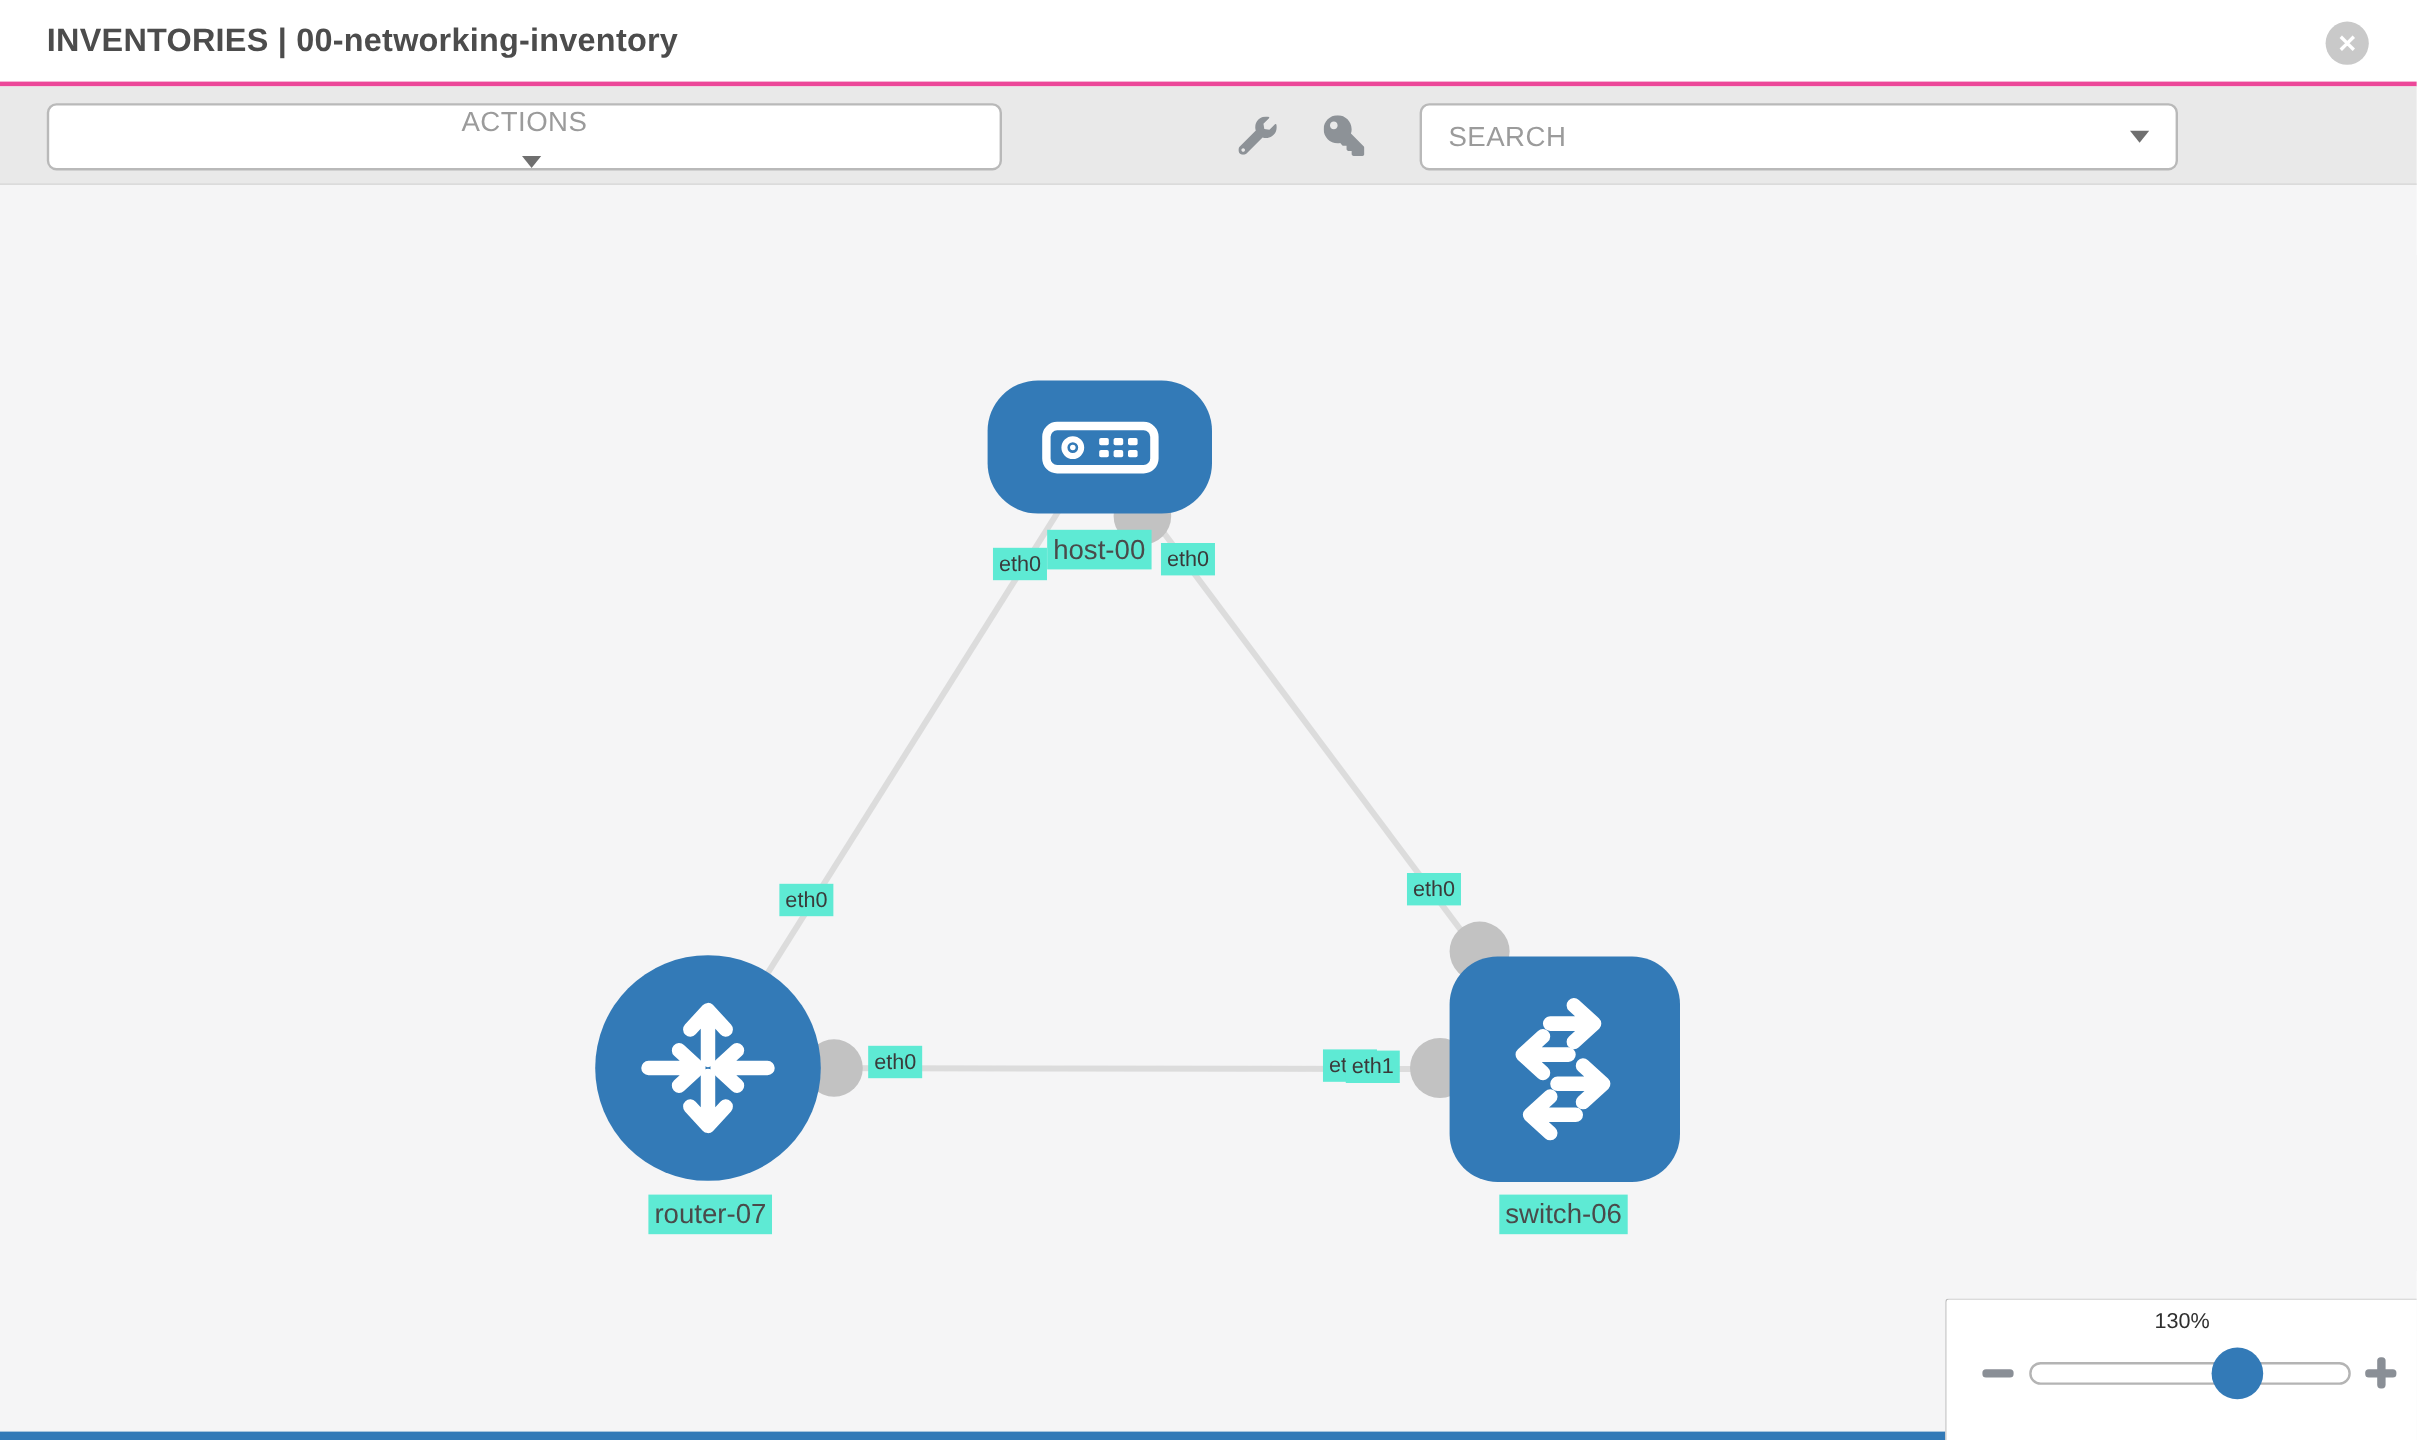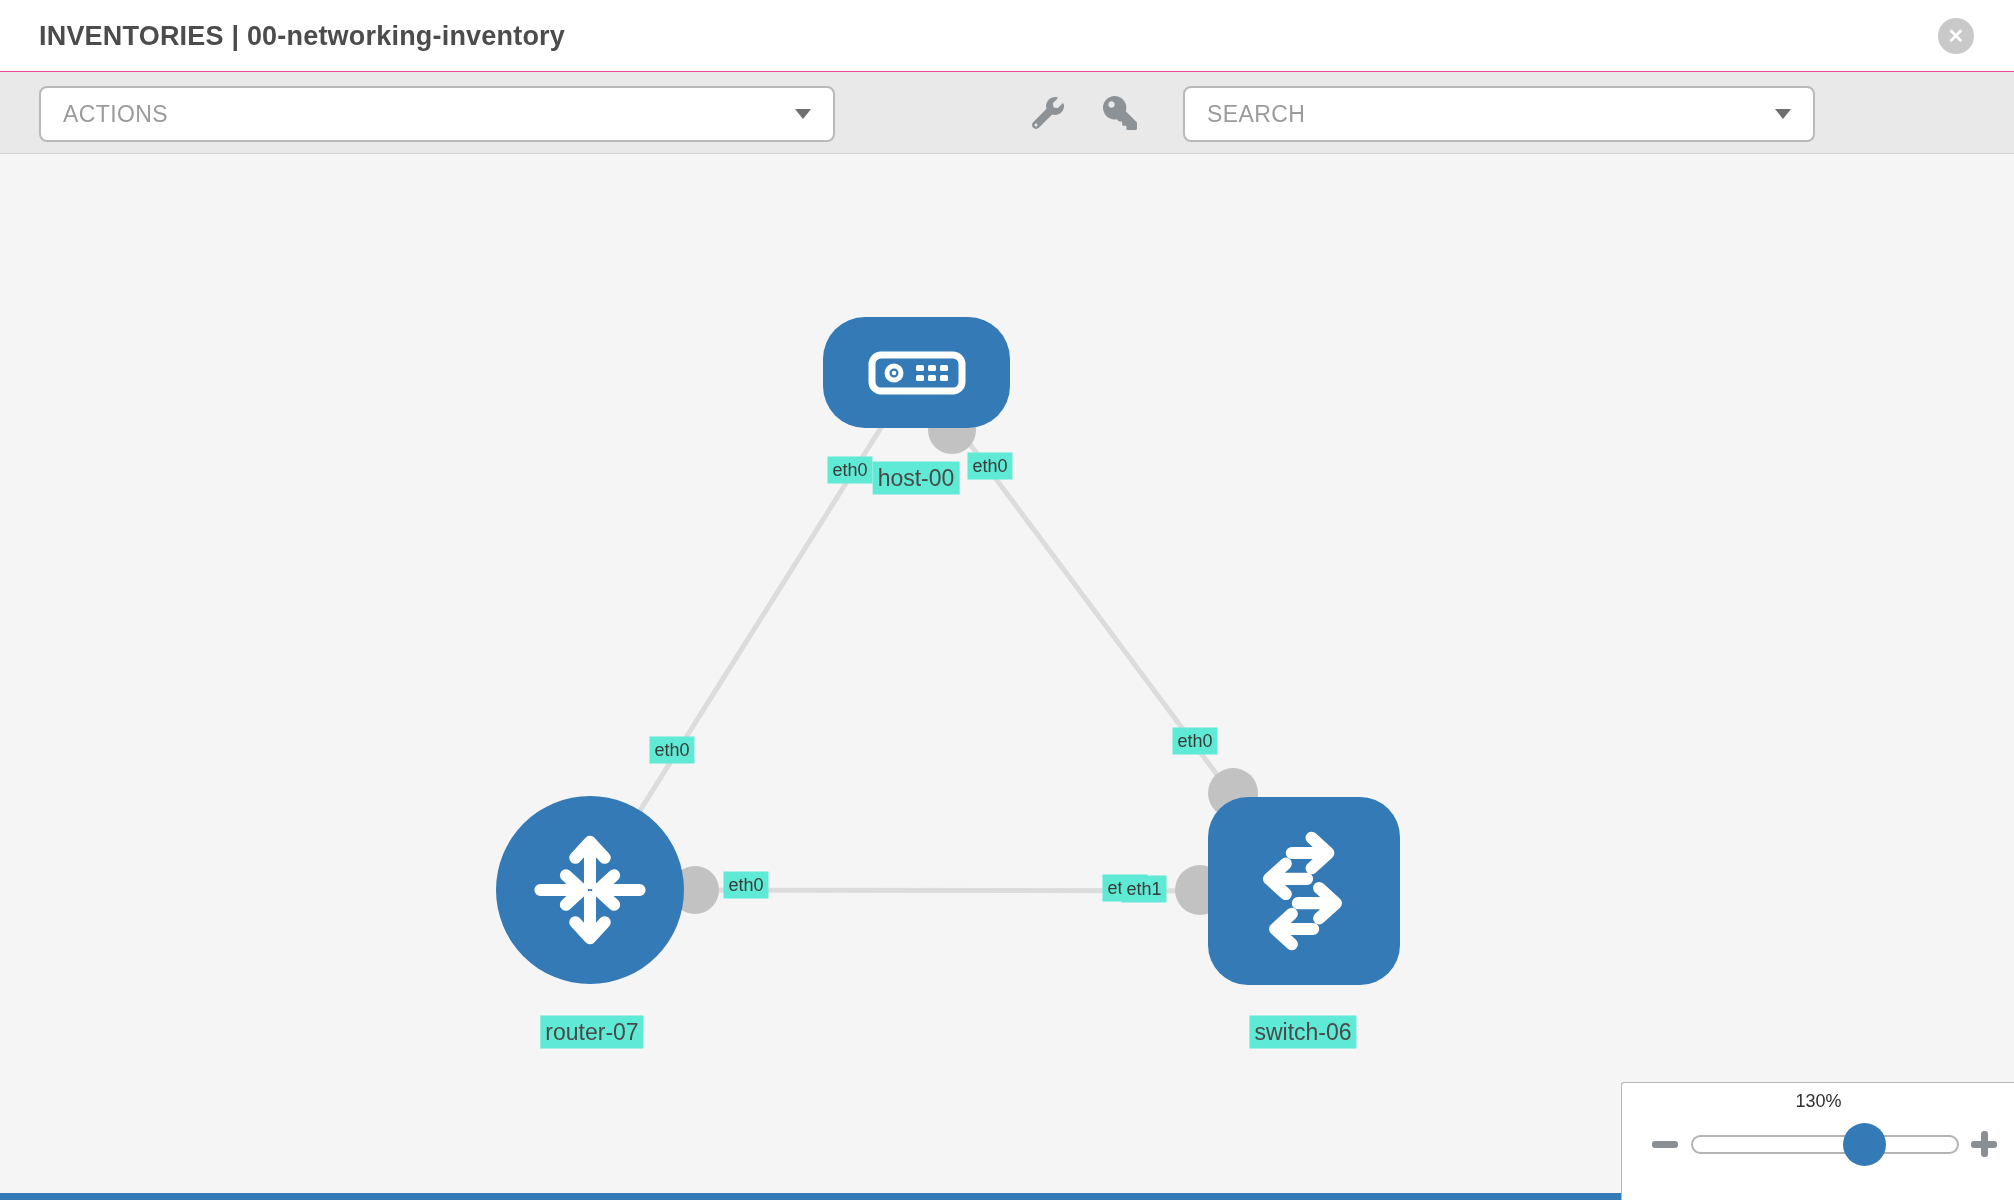--- a/index.html
+++ b/index.html
@@ -1,54 +1,54 @@
 <!DOCTYPE html>
 <html><head>
 <meta charset="utf-8">
 <style>
   * { margin:0; padding:0; box-sizing:border-box; }
   html,body { width:2014px; height:1200px; overflow:hidden; background:#fff;
               font-family:"Liberation Sans", sans-serif; }
 
   
-  .header { position:relative; height:72px; background:#fff; border-bottom:1px solid #ec4899; }
+  .header { position:relative; height:72px; background:#fff; border-bottom:4px solid #ec4899; }
   .header .title { position:absolute; left:39px; top:50%; transform:translateY(-50%);
                    font-size:27px; font-weight:700; color:#4c4c4c; letter-spacing:0.2px; }
   .close-btn { position:absolute; right:40px; top:18px; width:36px; height:36px; border-radius:50%;
                background:#c9c9c9; display:flex; align-items:center; justify-content:center;
                color:#fff; font-size:20px; font-weight:700; cursor:pointer; }
 
   
   .toolbar { position:relative; height:82px; background:#e9e9e9; border-bottom:1px solid #cfcfcf; }
   .dd { position:absolute; top:14px; height:56px; background:#fff; border:2px solid #b9b9b9;
         border-radius:8px; display:flex; align-items:center; padding:0 22px; }
   .dd .dd-text { font-size:23px; color:#9b9b9b; letter-spacing:0.4px; flex:1 1 auto; }
   .dd .caret { width:0; height:0; border-left:8px solid transparent; border-right:8px solid transparent;
                border-top:10px solid #6f6f6f; margin-left:12px; }
-  .dd-actions { left:39px; width:796px; }
+  .dd-actions { left:39px; width:796px;flex-direction:column; }
   .dd-search  { left:1183px; width:632px; }
   .tool-icons { position:absolute; top:0; left:1030px; height:82px; display:flex;
                 align-items:center; gap:36px; }
   .tool-icon { width:36px; height:36px; display:flex; align-items:center; justify-content:center; cursor:pointer; }
   .tool-icon svg { fill:#8d9297; }
 
   
   .canvas { position:relative; width:2014px; height:1046px; background:#f5f5f6; overflow:hidden; }
   .links-svg { position:absolute; left:0; top:0; z-index:1; }
 
   .node { position:absolute; background:#337ab7; z-index:4; display:flex;
           align-items:center; justify-content:center; cursor:pointer; }
   .node svg { stroke:#fff; fill:none; stroke-linecap:round; stroke-linejoin:round; }
   .node-host   { left:823px;  top:163px; width:187px; height:111px; border-radius:42px; }
   .node-router { left:496px;  top:642px; width:188px; height:188px; border-radius:50%; }
   .node-switch { left:1208px; top:643px; width:192px; height:188px; border-radius:40px; }
 
   .chip { position:absolute; background:#5eead4; color:#3a3a3a; white-space:nowrap;
           transform:translate(-50%,-50%); padding:3px 5px; }
-  .chip-name { font-size:23px; color:#4a4a4a; z-index:3;margin-top:20px; }
+  .chip-name { font-size:23px; color:#4a4a4a; z-index:3; }
   .chip-eth  { font-size:18px; z-index:2; }
 
   #lbl-host    { left:916px;  top:304px; }
   #lbl-router  { left:592px;  top:858px; }
   #lbl-switch  { left:1303px; top:858px; }
   #eth-host-left    { left:850px;  top:316px; }
   #eth-host-right   { left:990px;  top:312px; }
   #eth-router-top   { left:672px;  top:596px; }
   #eth-switch-top   { left:1195px; top:587px; }
   #eth-router-right { left:746px;  top:731px; }

